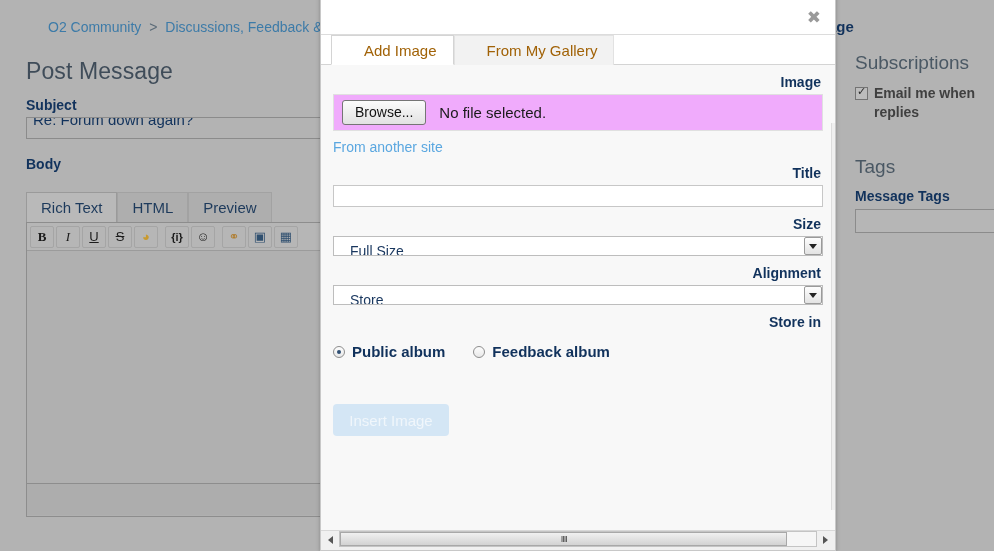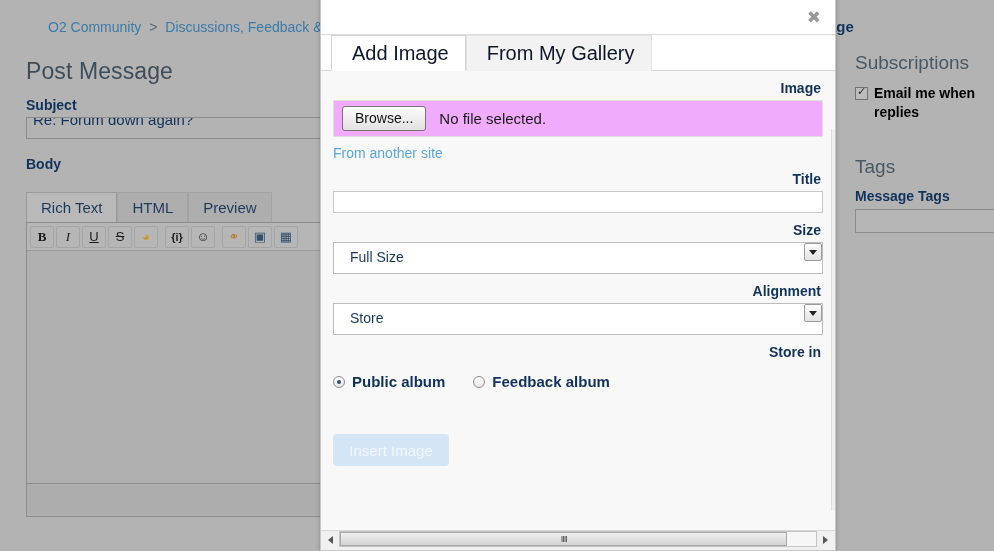--- a/index.html
+++ b/index.html
@@ -109,21 +109,21 @@
   .cbox {
     width: 13px; height: 13px; flex: 0 0 13px;
     border: 1px solid #737373; background: #bcbcbc;
     position: relative; margin-top: 3px;
   }
   .cbox.checked::after {
     content: "✓"; position: absolute; left: 1px; top: -3px;
     font-size: 11px; color: #2b2b2b;
   }
   #subscribe-label {
-    font-size: 14px; font-weight: bold; color: #000000;
+    font-size: 14px; font-weight: bold; color: #404040;
     line-height: 19px; white-space: nowrap;
   }
   #msg-tags-label {
     font-size: 14px; font-weight: bold; color: #11325c; margin-bottom: 5px;
   }
   #msg-tags-input {
     width: 145px; height: 24px;
     border: 1px solid #8b8b8b; background: #b6b6b6;
   }
 
@@ -146,22 +146,22 @@
     position: absolute; right: 14px; bottom: 8px;
     font-size: 17px; color: #9a9a9a; line-height: 1;
     font-family: "DejaVu Sans", sans-serif;
   }
   #modal-tabs {
     flex: 0 0 30px; display: flex; align-items: stretch;
     background: #ffffff; border-bottom: 1px solid #d4d4d4;
     padding-left: 10px;
   }
   .mtab {
-    font-size: 20px; color: #0f172a;
-    padding: 6px 16px 5px 20px;
+    font-size: 15px; color: #a16207;
+    padding: 6px 16px 5px 32px;
     border: 1px solid transparent; border-bottom: none;
     margin-bottom: -1px;
   }
   .mtab.active {
     background: #ffffff; border-color: #d4d4d4;
     border-bottom: 1px solid #ffffff;
   }
   .mtab.inactive { background: #f2f2f2; border-color: #e2e2e2; }
 
   #modal-body {
@@ -188,21 +188,21 @@
   }
   #from-another-site {
     display: inline-block; font-size: 14px; color: #5aa7e0;
     margin-top: 8px;
   }
   #title-input {
     width: 100%; height: 22px; border: 1px solid #c7c7c7;
     background: #ffffff;
   }
   .select-wrap {
-    width: 100%; height: 32px; border: 1px solid #bdbdbd;
+    width: 100%; height: 20px; border: 1px solid #bdbdbd;
     background: #ffffff; position: relative; overflow: hidden;
   }
   .select-wrap .sel-text {
     position: absolute; left: 16px; top: 6px;
     font-size: 14px; color: #18365e; white-space: nowrap;
   }
   .select-arrow {
     position: absolute; right: 0; top: 0; width: 18px; height: 18px;
     border: 1px solid #9a9a9a; border-radius: 2px;
     background: linear-gradient(#fdfdfd, #e3e3e3);

